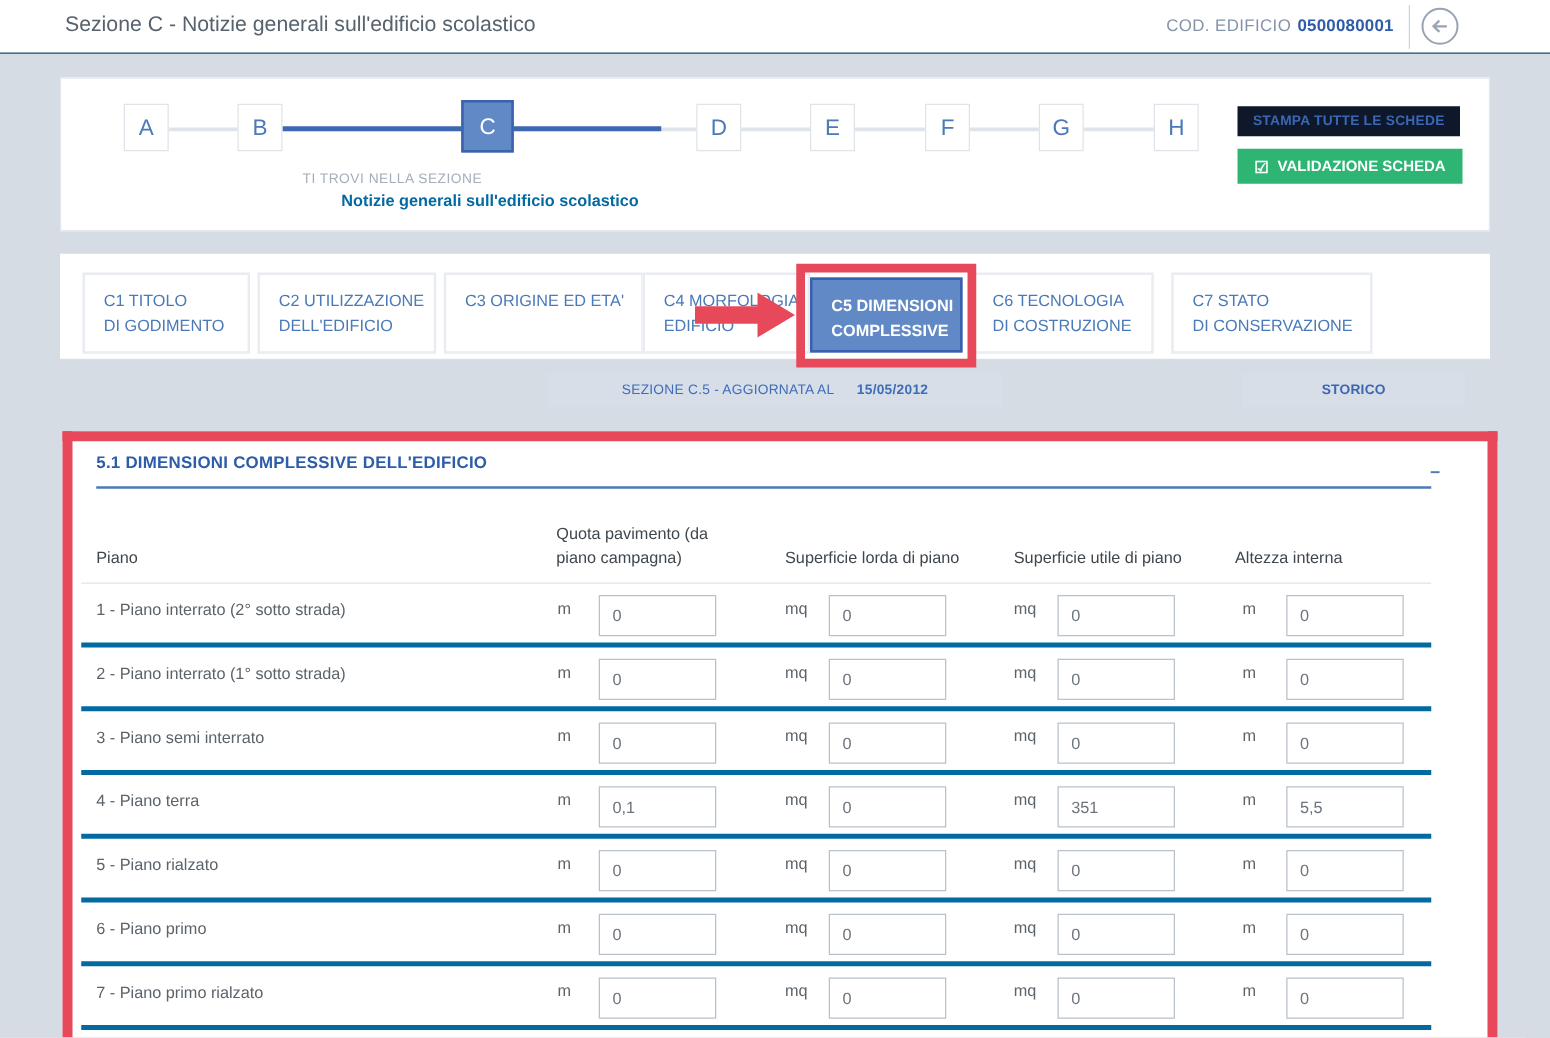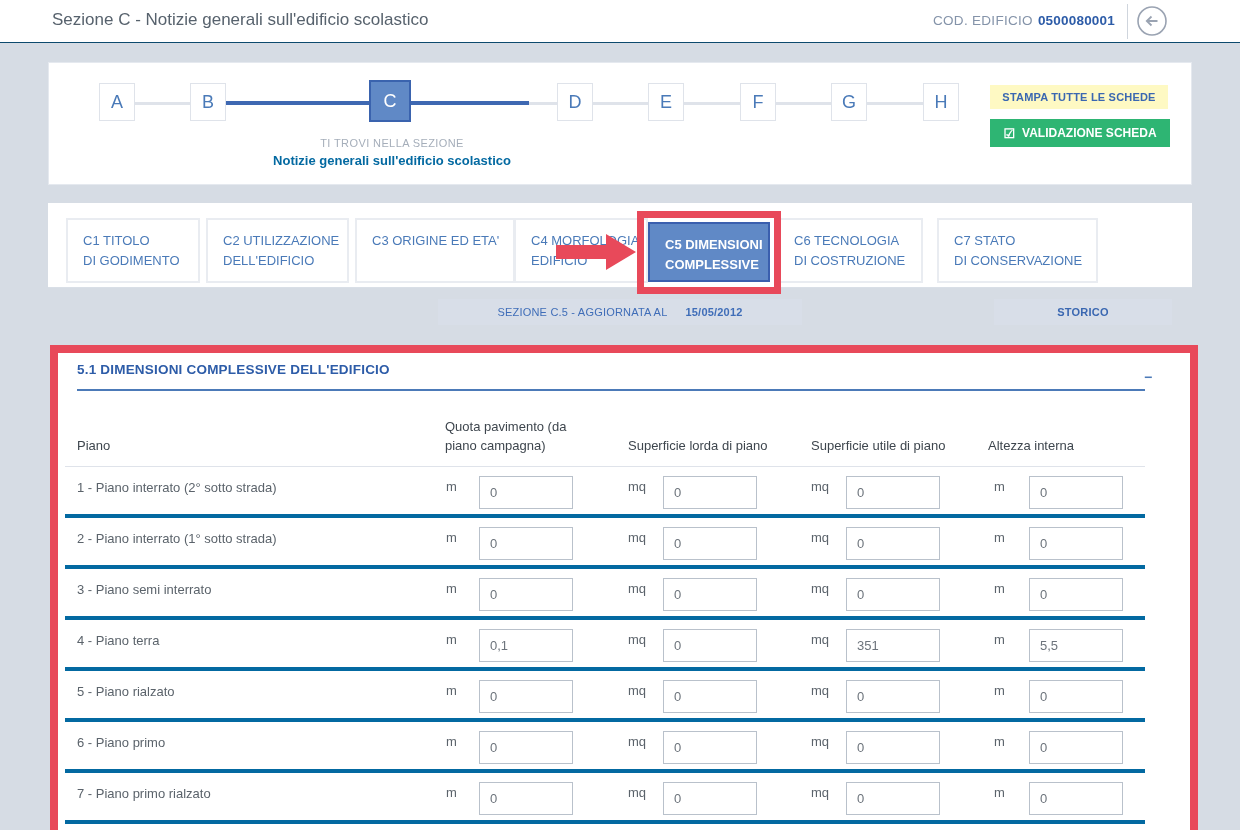--- a/index.html
+++ b/index.html
@@ -23,26 +23,26 @@
               background:#fff; border:1px solid #e5e9ef; }
   .track { position:absolute; left:68px; top:39px; width:824px; height:3px; background:#dfe3ea; }
   .track-active { position:absolute; left:172px; top:38px; width:308px; height:4px; background:#3e68b2; }
   .step { position:absolute; top:20px; width:36px; height:38px; background:#fff;
           border:1px solid #dfe3ea; color:#4a7ab8; font-size:18px;
           display:flex; align-items:center; justify-content:center; cursor:pointer; }
   .s-a{left:50px} .s-b{left:141px} .s-d{left:508px} .s-e{left:599px}
   .s-f{left:691px} .s-g{left:782px} .s-h{left:874px}
   .step.active { left:320px; top:17px; width:42px; height:42px;
                  background:#6089c6; border:2px solid #3a63ae; color:#fff; }
-  .cap1 { position:absolute; left:193px; top:74px; width:300px; text-align:center;
+  .cap1 { position:absolute; left:193px; top:74px; width:300px; text-align:left;
           font-size:11px; color:#a5aeba; letter-spacing:.4px; }
   .cap2 { position:absolute; left:143px; top:90px; width:400px; text-align:center;
           font-size:13px; font-weight:bold; color:#0369a1; }
   .btn-gray { position:absolute; left:941px; top:22px; width:178px; height:24px;
-              background:#fef9c3; border:none; color:#3a67b1; font-weight:bold; font-size:11px;
+              background:#0f172a; border:none; color:#3a67b1; font-weight:bold; font-size:11px;
               letter-spacing:.2px; display:flex; align-items:center; justify-content:center;
               cursor:pointer; font-family:inherit; }
   .btn-green { position:absolute; left:941px; top:56px; width:180px; height:28px;
                background:#2eb573; border:none; color:#fff; font-weight:bold; font-size:12px;
                display:flex; align-items:center; justify-content:center; gap:7px;
                cursor:pointer; font-family:inherit; }
   .btn-green .glyph { font-size:13px; line-height:1; }
 
   
   .tabstrip { position:absolute; left:48px; top:203px; width:1144px; height:85px;

